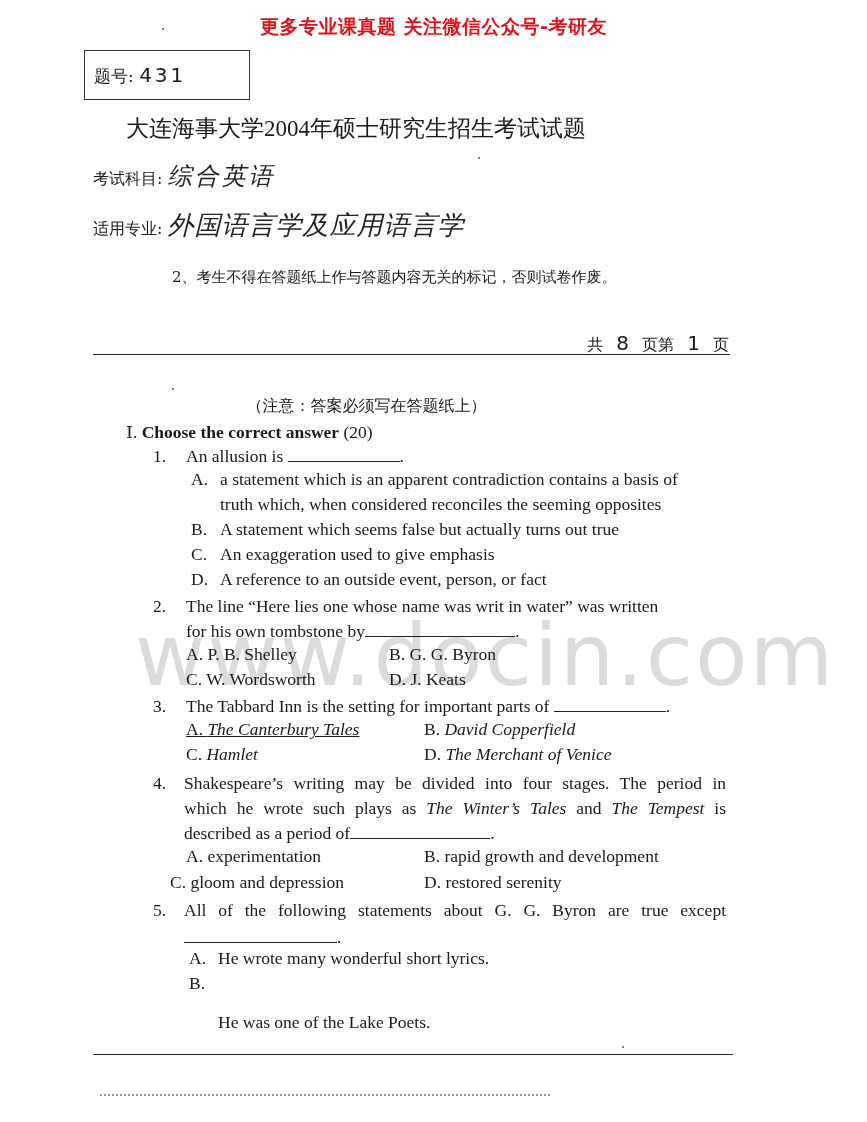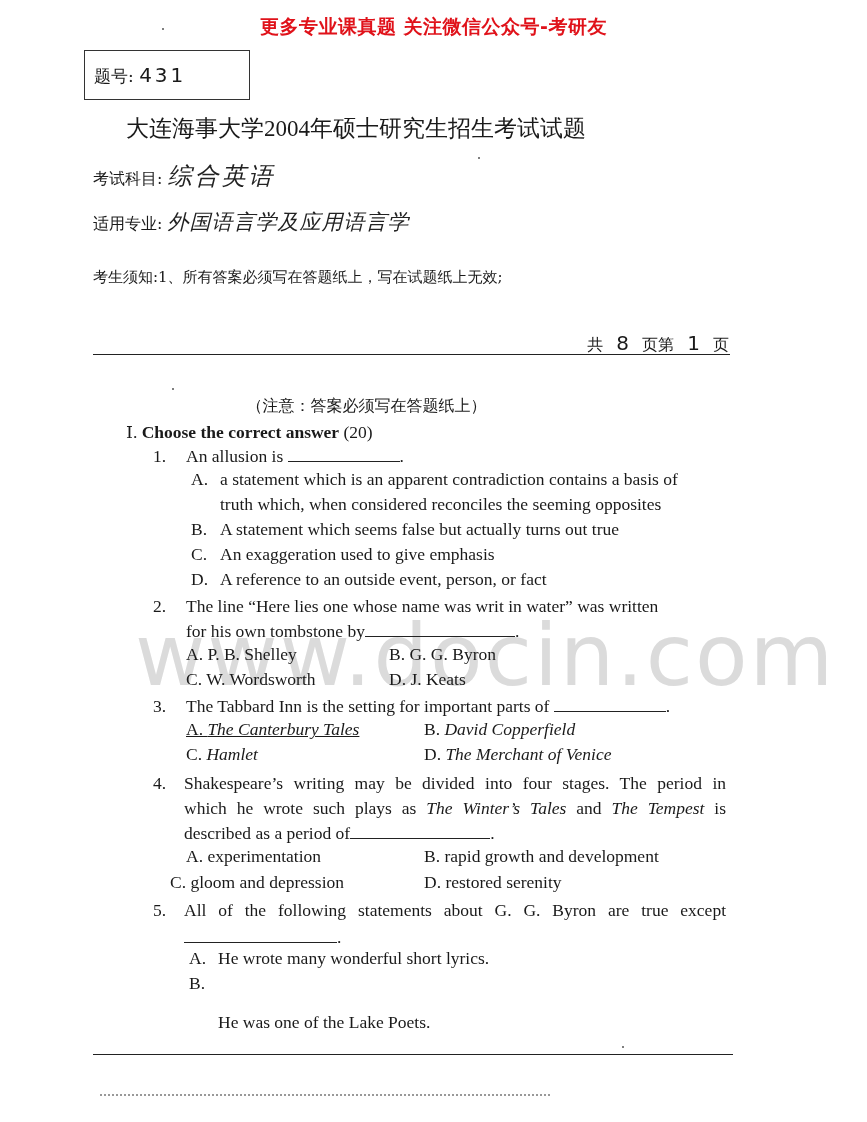--- a/index.html
+++ b/index.html
@@ -45,25 +45,25 @@
 
 <div class="abs title content">大连海事大学2004年硕士研究生招生考试试题</div>
 
 <div class="abs field content" style="top:160px;">
   <span>考试科目:</span>
   <span class="hand">综合英语</span>
 </div>
 
 <div class="abs field content" style="top:208px;">
   <span>适用专业:</span>
-  <span class="hand" style="font-size:21px;letter-spacing:1px;">外国语言学及应用语言学</span>
+  <span class="hand" style="font-size:26px;letter-spacing:1px;">外国语言学及应用语言学</span>
 </div>
 
 <div class="abs notice content">
-  <div><span>考生须知:</span><span>1、所有答案必须写在答题纸上，写在试题纸上无效;</span></div>
+  <div class="l2">2、考生不得在答题纸上作与答题内容无关的标记，否则试卷作废。</div>
 </div>
 
 <div class="abs pageinfo content">
   <span>共</span>
   <span class="hw">8</span>
   <span>页第</span>
   <span class="hw">1</span>
   <span>页</span>
 </div>
 <div class="abs rule" style="left:93px; width:637px; top:354px;"></div>

